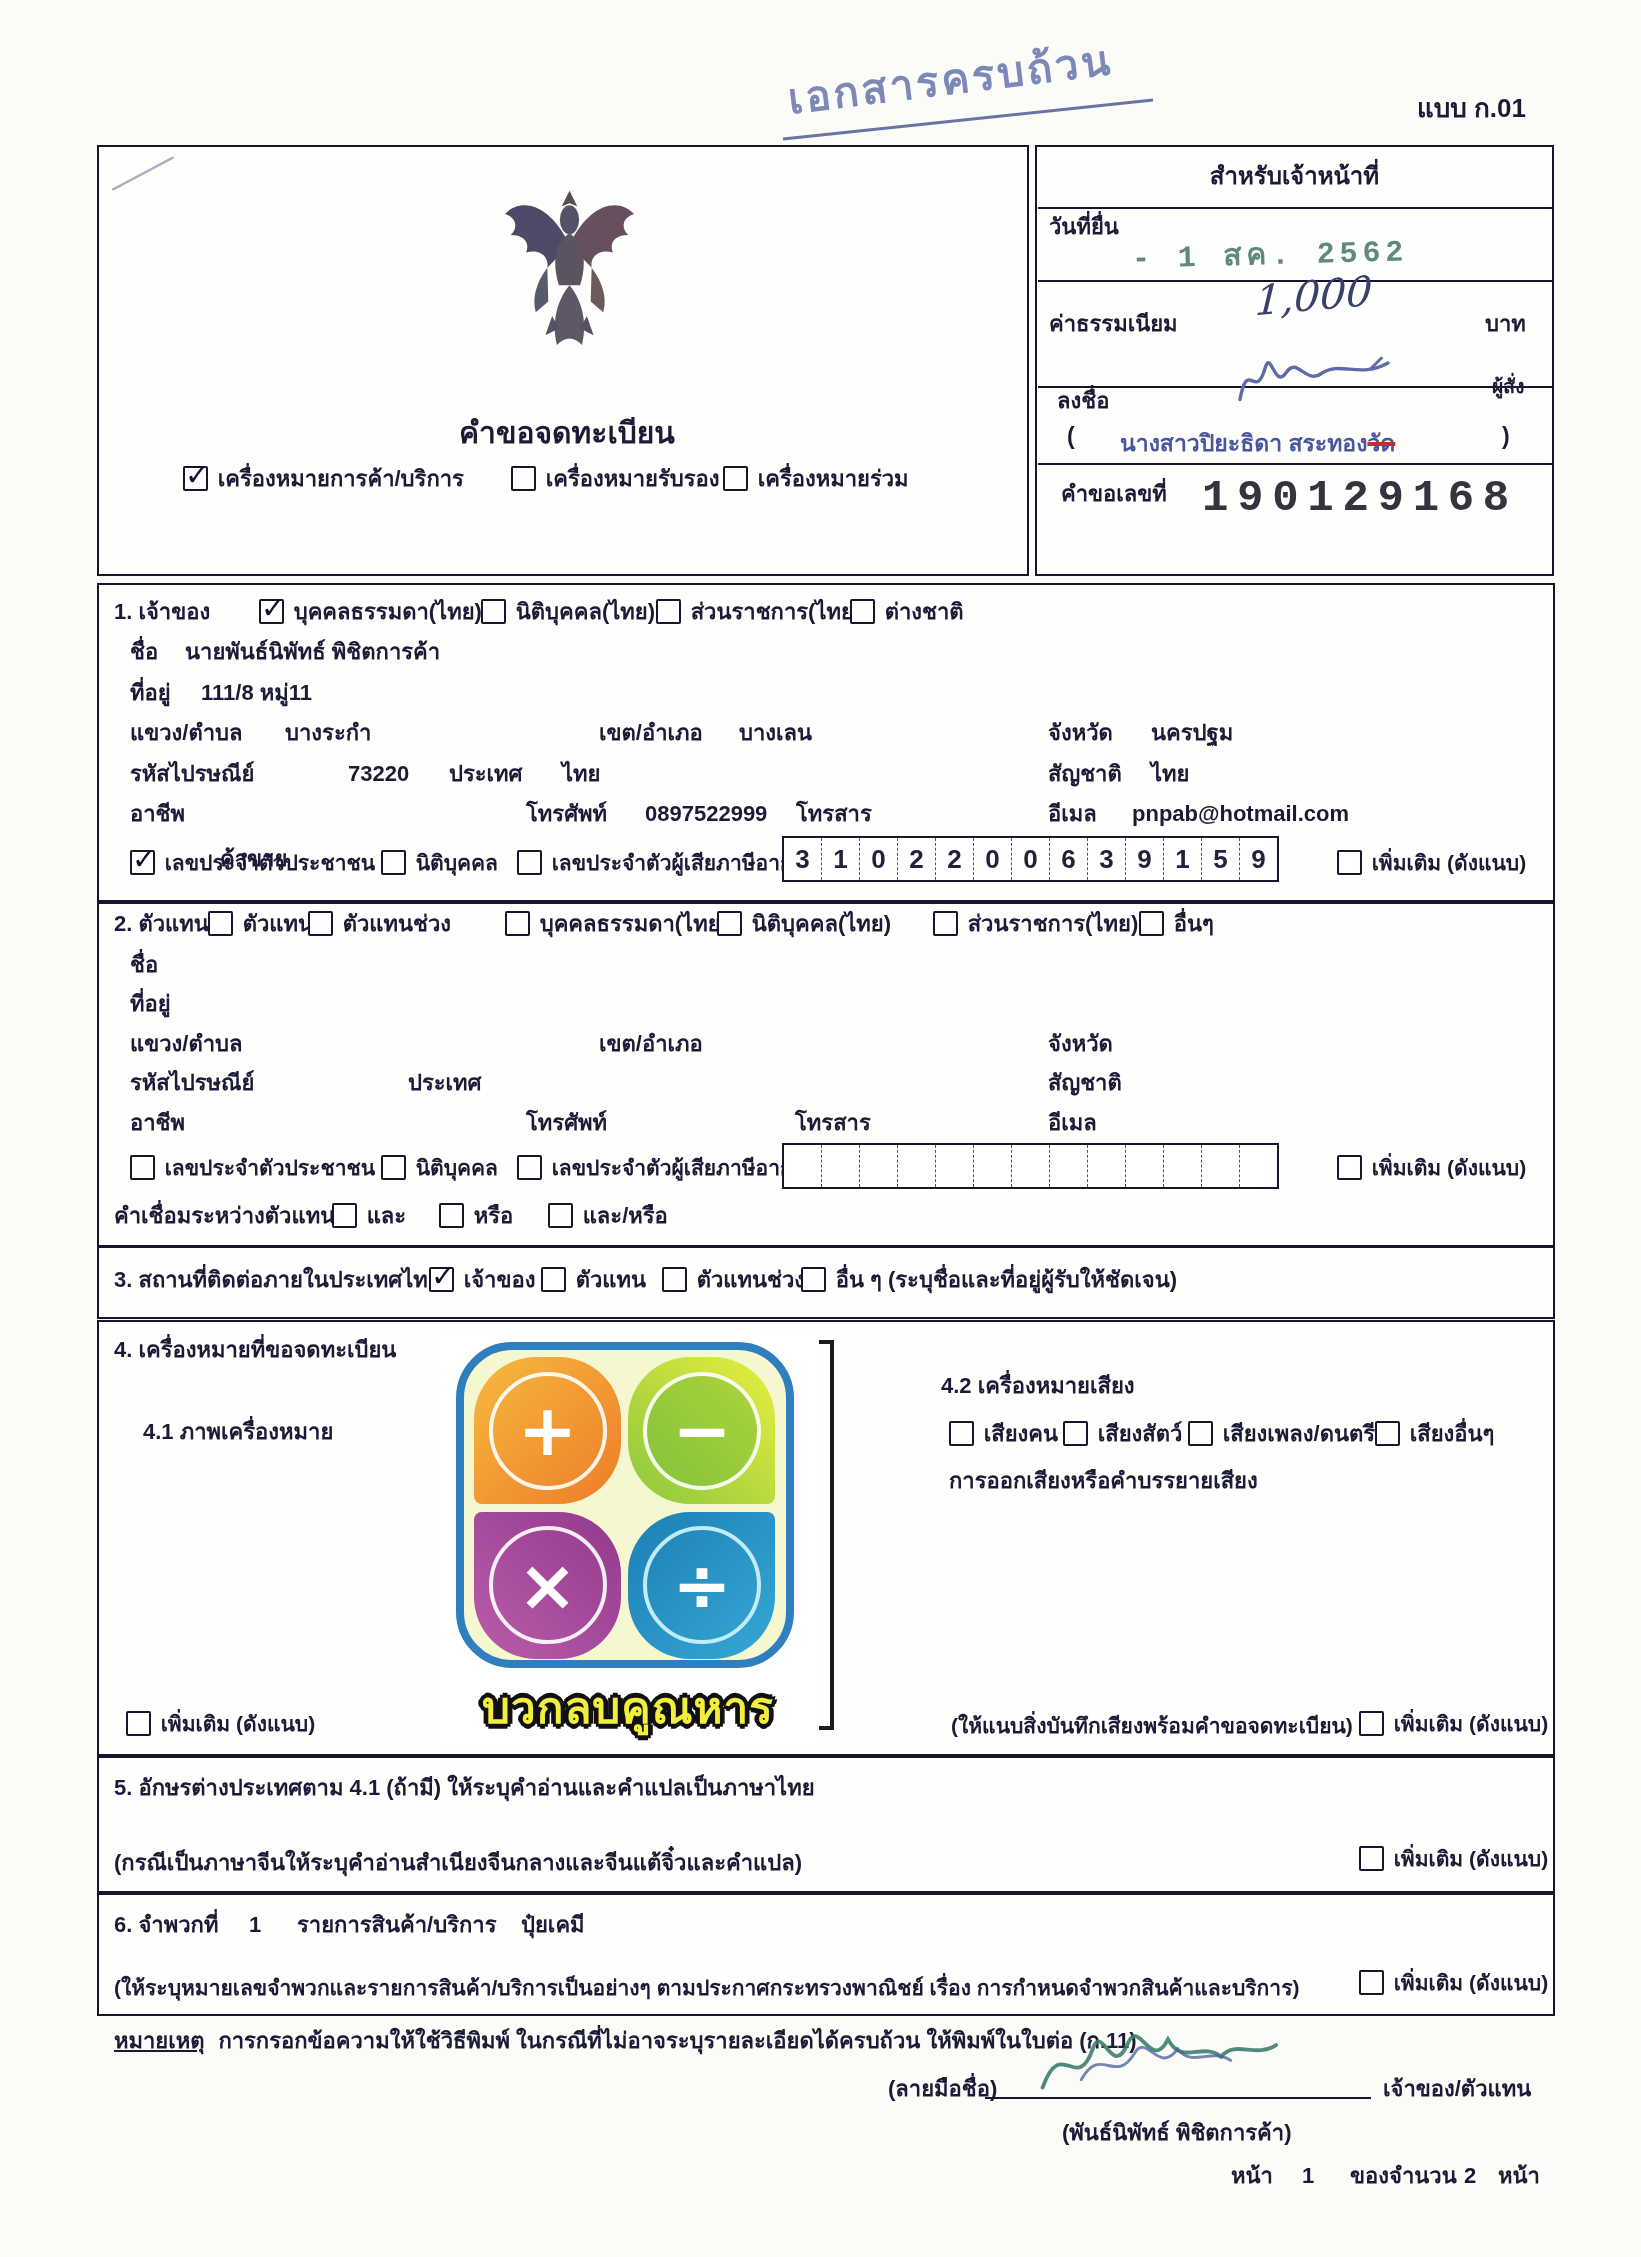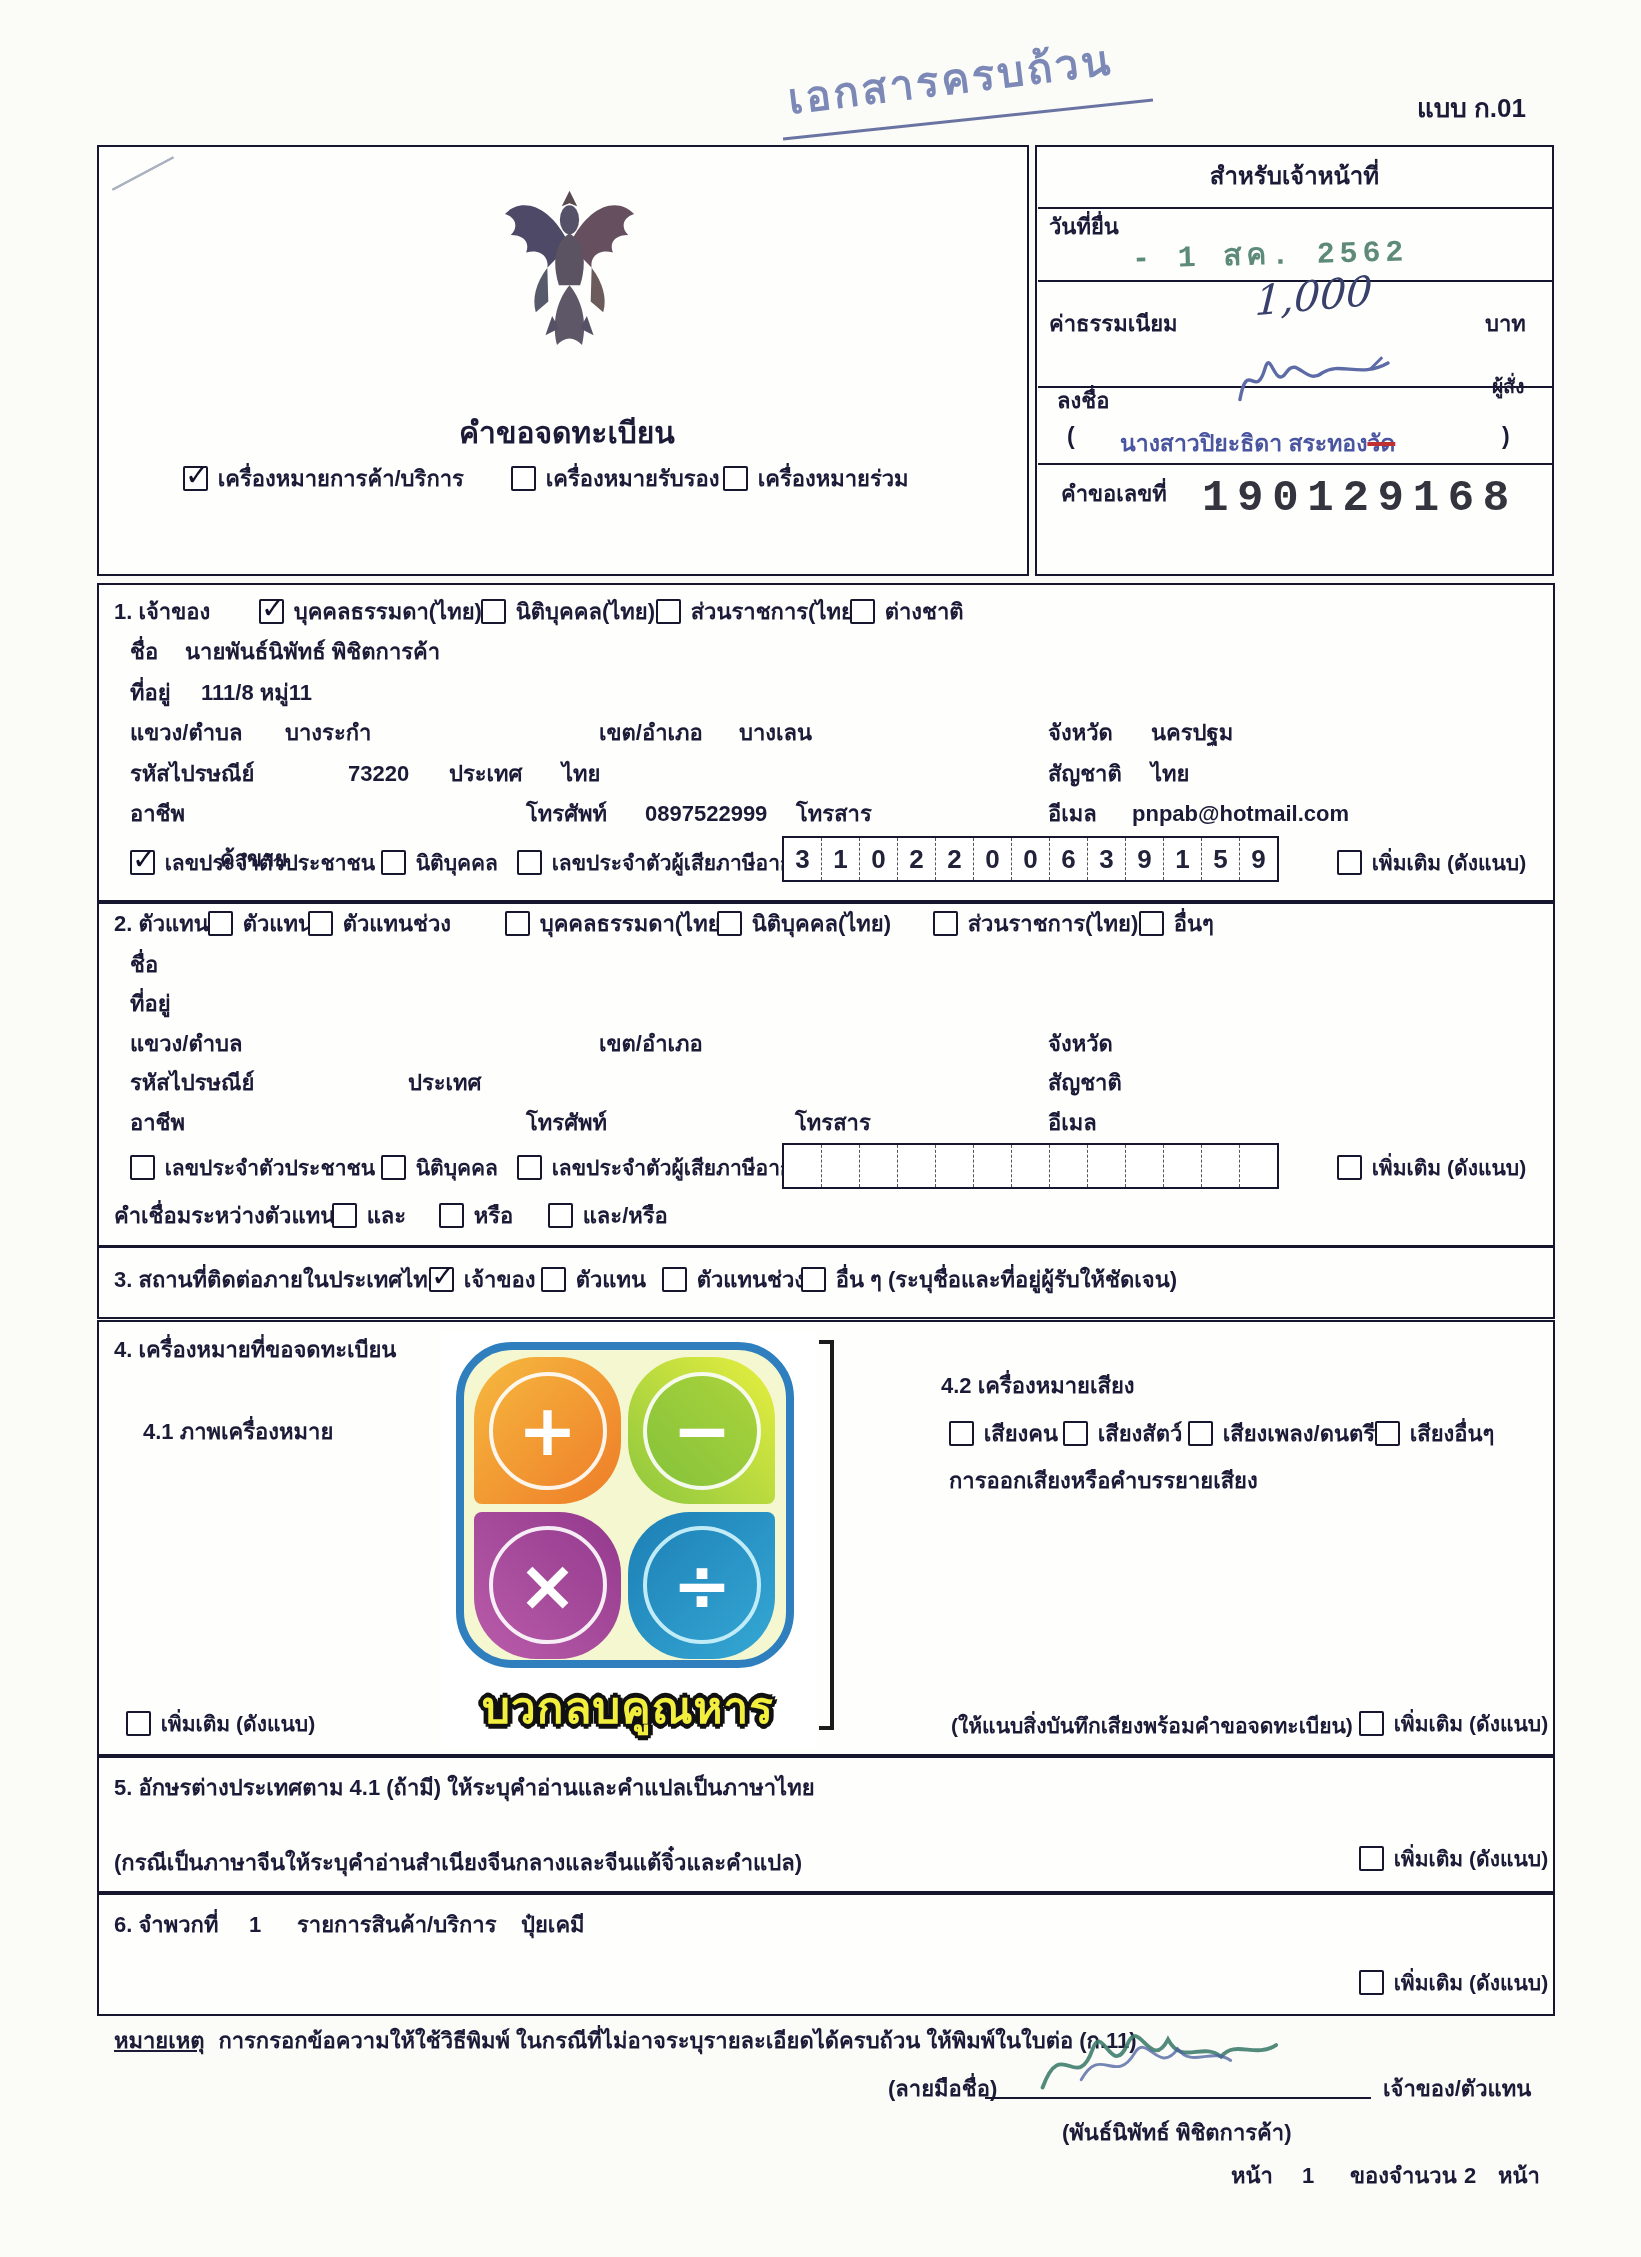--- a/index.html
+++ b/index.html
@@ -333,20 +333,21 @@
   <div class="t" style="left:114px;top:1850px;">(กรณีเป็นภาษาจีนให้ระบุคำอ่านสำเนียงจีนกลางและจีนแต้จิ๋วและคำแปล)</div>
   <div class="t lbl small" style="left:1359px;top:1846px;">
     <span class="icb"></span><span>เพิ่มเติม (ดังแนบ)</span>
   </div>
 
   <div class="box" style="left:97px;top:1893px;width:1458px;height:123px;"></div>
   <div class="t lbl" style="left:114px;top:1912px;">6. จำพวกที่</div>
   <div class="t" style="left:249px;top:1912px;">1</div>
   <div class="t lbl" style="left:297px;top:1912px;">รายการสินค้า/บริการ</div>
   <div class="t" style="left:521px;top:1912px;">ปุ๋ยเคมี</div>
+  <div class="t" style="left:114px;top:1975px;font-size:21px;">(ให้ระบุหมายเลขจำพวกและรายการสินค้า/บริการเป็นอย่างๆ ตามประกาศกระทรวงพาณิชย์ เรื่อง การกำหนดจำพวกสินค้าและบริการ)</div>
   <div class="t lbl small" style="left:1359px;top:1970px;">
     <span class="icb"></span><span>เพิ่มเติม (ดังแนบ)</span>
   </div>
 
   <div class="t" style="left:114px;top:2028px;">
     <span class="lbl" style="text-decoration:underline;">หมายเหตุ</span>
     <span style="margin-left:7.7px;">การกรอกข้อความให้ใช้วิธีพิมพ์  ในกรณีที่ไม่อาจระบุรายละเอียดได้ครบถ้วน  ให้พิมพ์ในใบต่อ (ก.11)</span>
   </div>
 
   <div class="t" style="left:888px;top:2076px;">(ลายมือชื่อ)</div>

